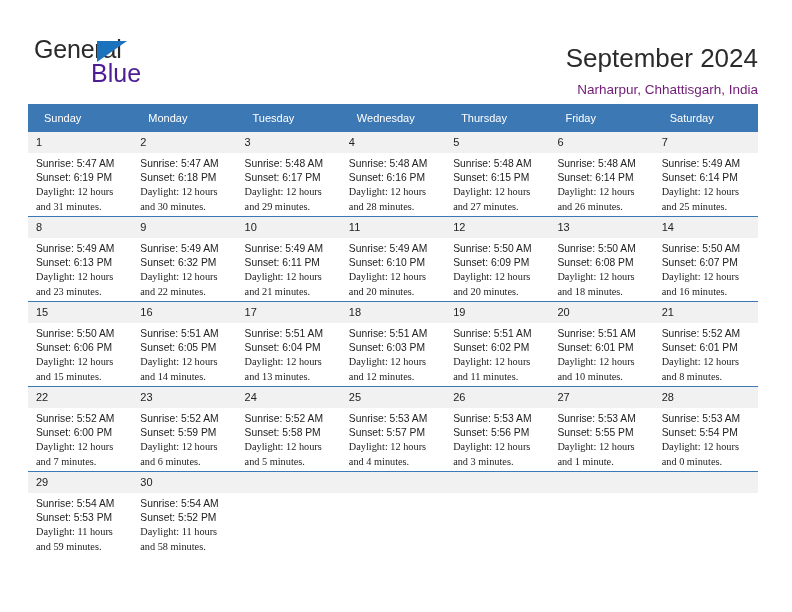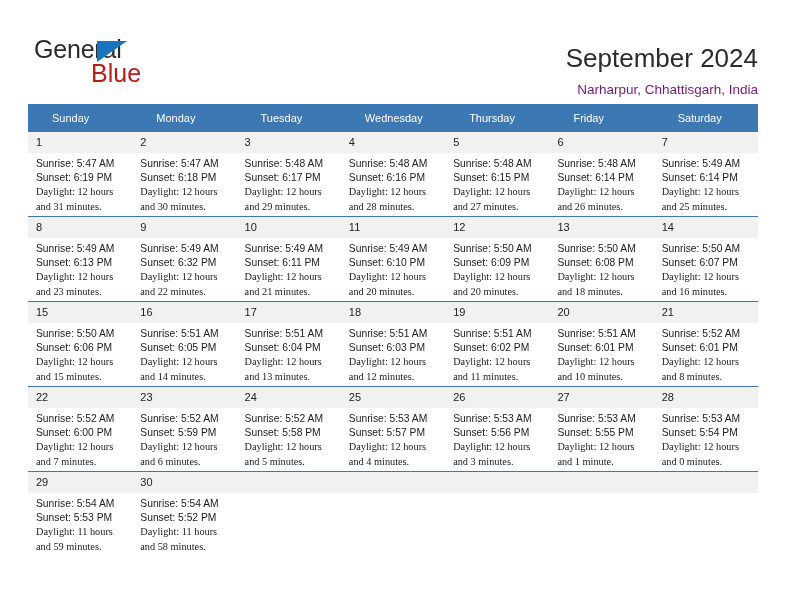--- a/index.html
+++ b/index.html
@@ -52,21 +52,21 @@
     width: 0;
     height: 0;
     border-left: 30px solid #1b72bd;
     border-bottom: 21px solid transparent;
   }
   .brand-blue {
     position: absolute;
     left: 57px;
     top: 24px;
     font-size: 25px;
-    color: #b91c1c;
+    color: #4c1d95;
     line-height: 26px;
   }
 
   .title-wrap {
     position: absolute;
     right: 34px;
     top: 42px;
     text-align: right;
   }
   .cal-title {
@@ -93,21 +93,21 @@
     width: 730px;
     border-collapse: collapse;
     table-layout: fixed;
   }
   .calendar th {
     background: #3c78b4;
     color: #ffffff;
     font-size: 11px;
     font-weight: normal;
     text-align: left;
-    padding: 5px 0 5px 24px;
+    padding: 5px 0 5px 16px;
     height: 18px;
     border: none;
   }
   .calendar td {
     vertical-align: top;
     padding: 0;
     border: none;
     border-top: 1px solid #3c78b4;
     height: 84px;
     width: 104.28px;

